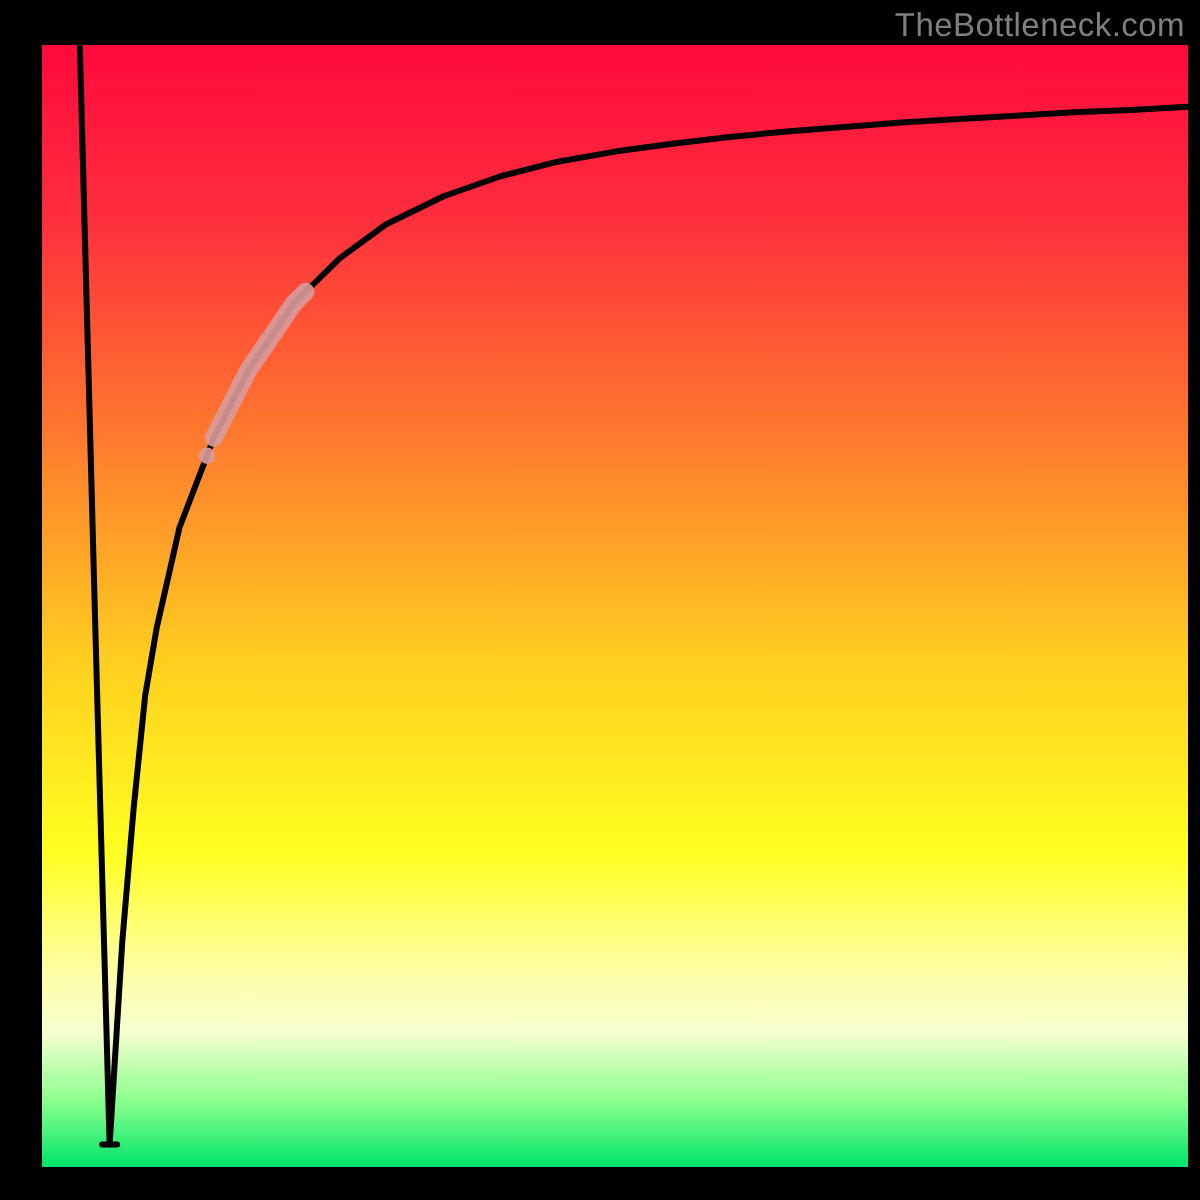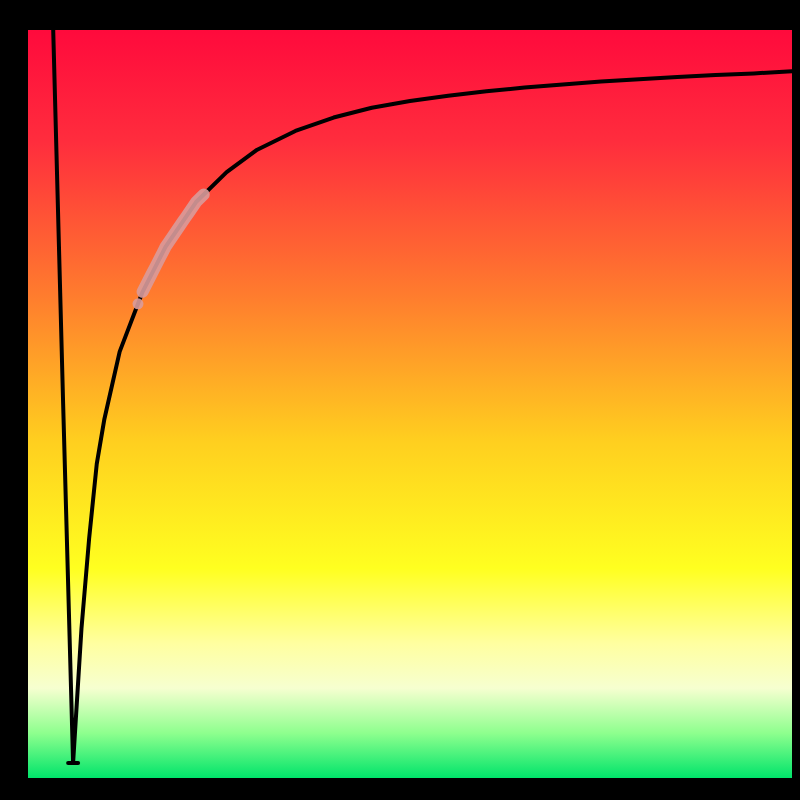--- a/index.html
+++ b/index.html
@@ -44,13 +44,14 @@
           <stop offset="100%" stop-color="#00e46a"></stop>
         </linearGradient>
       </defs>
       <rect x="0" y="0" width="800" height="800" fill="#000"></rect>
       <rect x="28" y="30" width="764" height="748" fill="url(#bg)"></rect>
       <path d="M53.21 30.00 L63.14 404.00 L73.08 763.04 L81.48 628.40 L89.12 538.64 L96.76 463.84 L104.40 418.96 L119.68 351.64 L142.60 291.80 L165.52 246.92 L196.08 202.04 L226.64 172.12 L257.20 149.68 L295.40 130.98 L333.60 117.52 L371.80 107.79 L410.00 101.06 L448.20 95.82 L486.40 91.34 L524.60 87.60 L562.80 84.60 L601.00 81.61 L639.20 79.37 L677.40 77.12 L715.60 74.88 L753.80 73.38 L792.00 71.14" fill="none" stroke="#000" stroke-width="4" stroke-linecap="round" stroke-linejoin="round"></path>
       <path d="M68.1 763.0 L78.1 763.0" stroke="#000" stroke-width="4" stroke-linecap="round"></path>
       <path d="M142.60 291.80 L145.15 286.81 L147.69 281.83 L150.24 276.84 L152.79 271.85 L155.33 266.87 L157.88 261.88 L160.43 256.89 L162.97 251.91 L165.52 246.92 L168.07 243.18 L170.61 239.44 L173.16 235.70 L175.71 231.96 L178.25 228.22 L180.80 224.48 L183.35 220.74 L185.89 217.00 L188.44 213.26 L190.99 209.52 L193.53 205.78 L196.08 202.04 L198.63 199.55 L201.17 197.05 L203.72 194.56" fill="none" stroke="#d99b9b" stroke-width="12" stroke-linecap="round" stroke-opacity="0.9"></path>
       <circle cx="138.0" cy="303.8" r="5.5" fill="#d99b9b" fill-opacity="0.9"></circle>
     </svg>
+  <div class="watermark">TheBottleneck.com</div>
 </div>
 
 </body></html>

